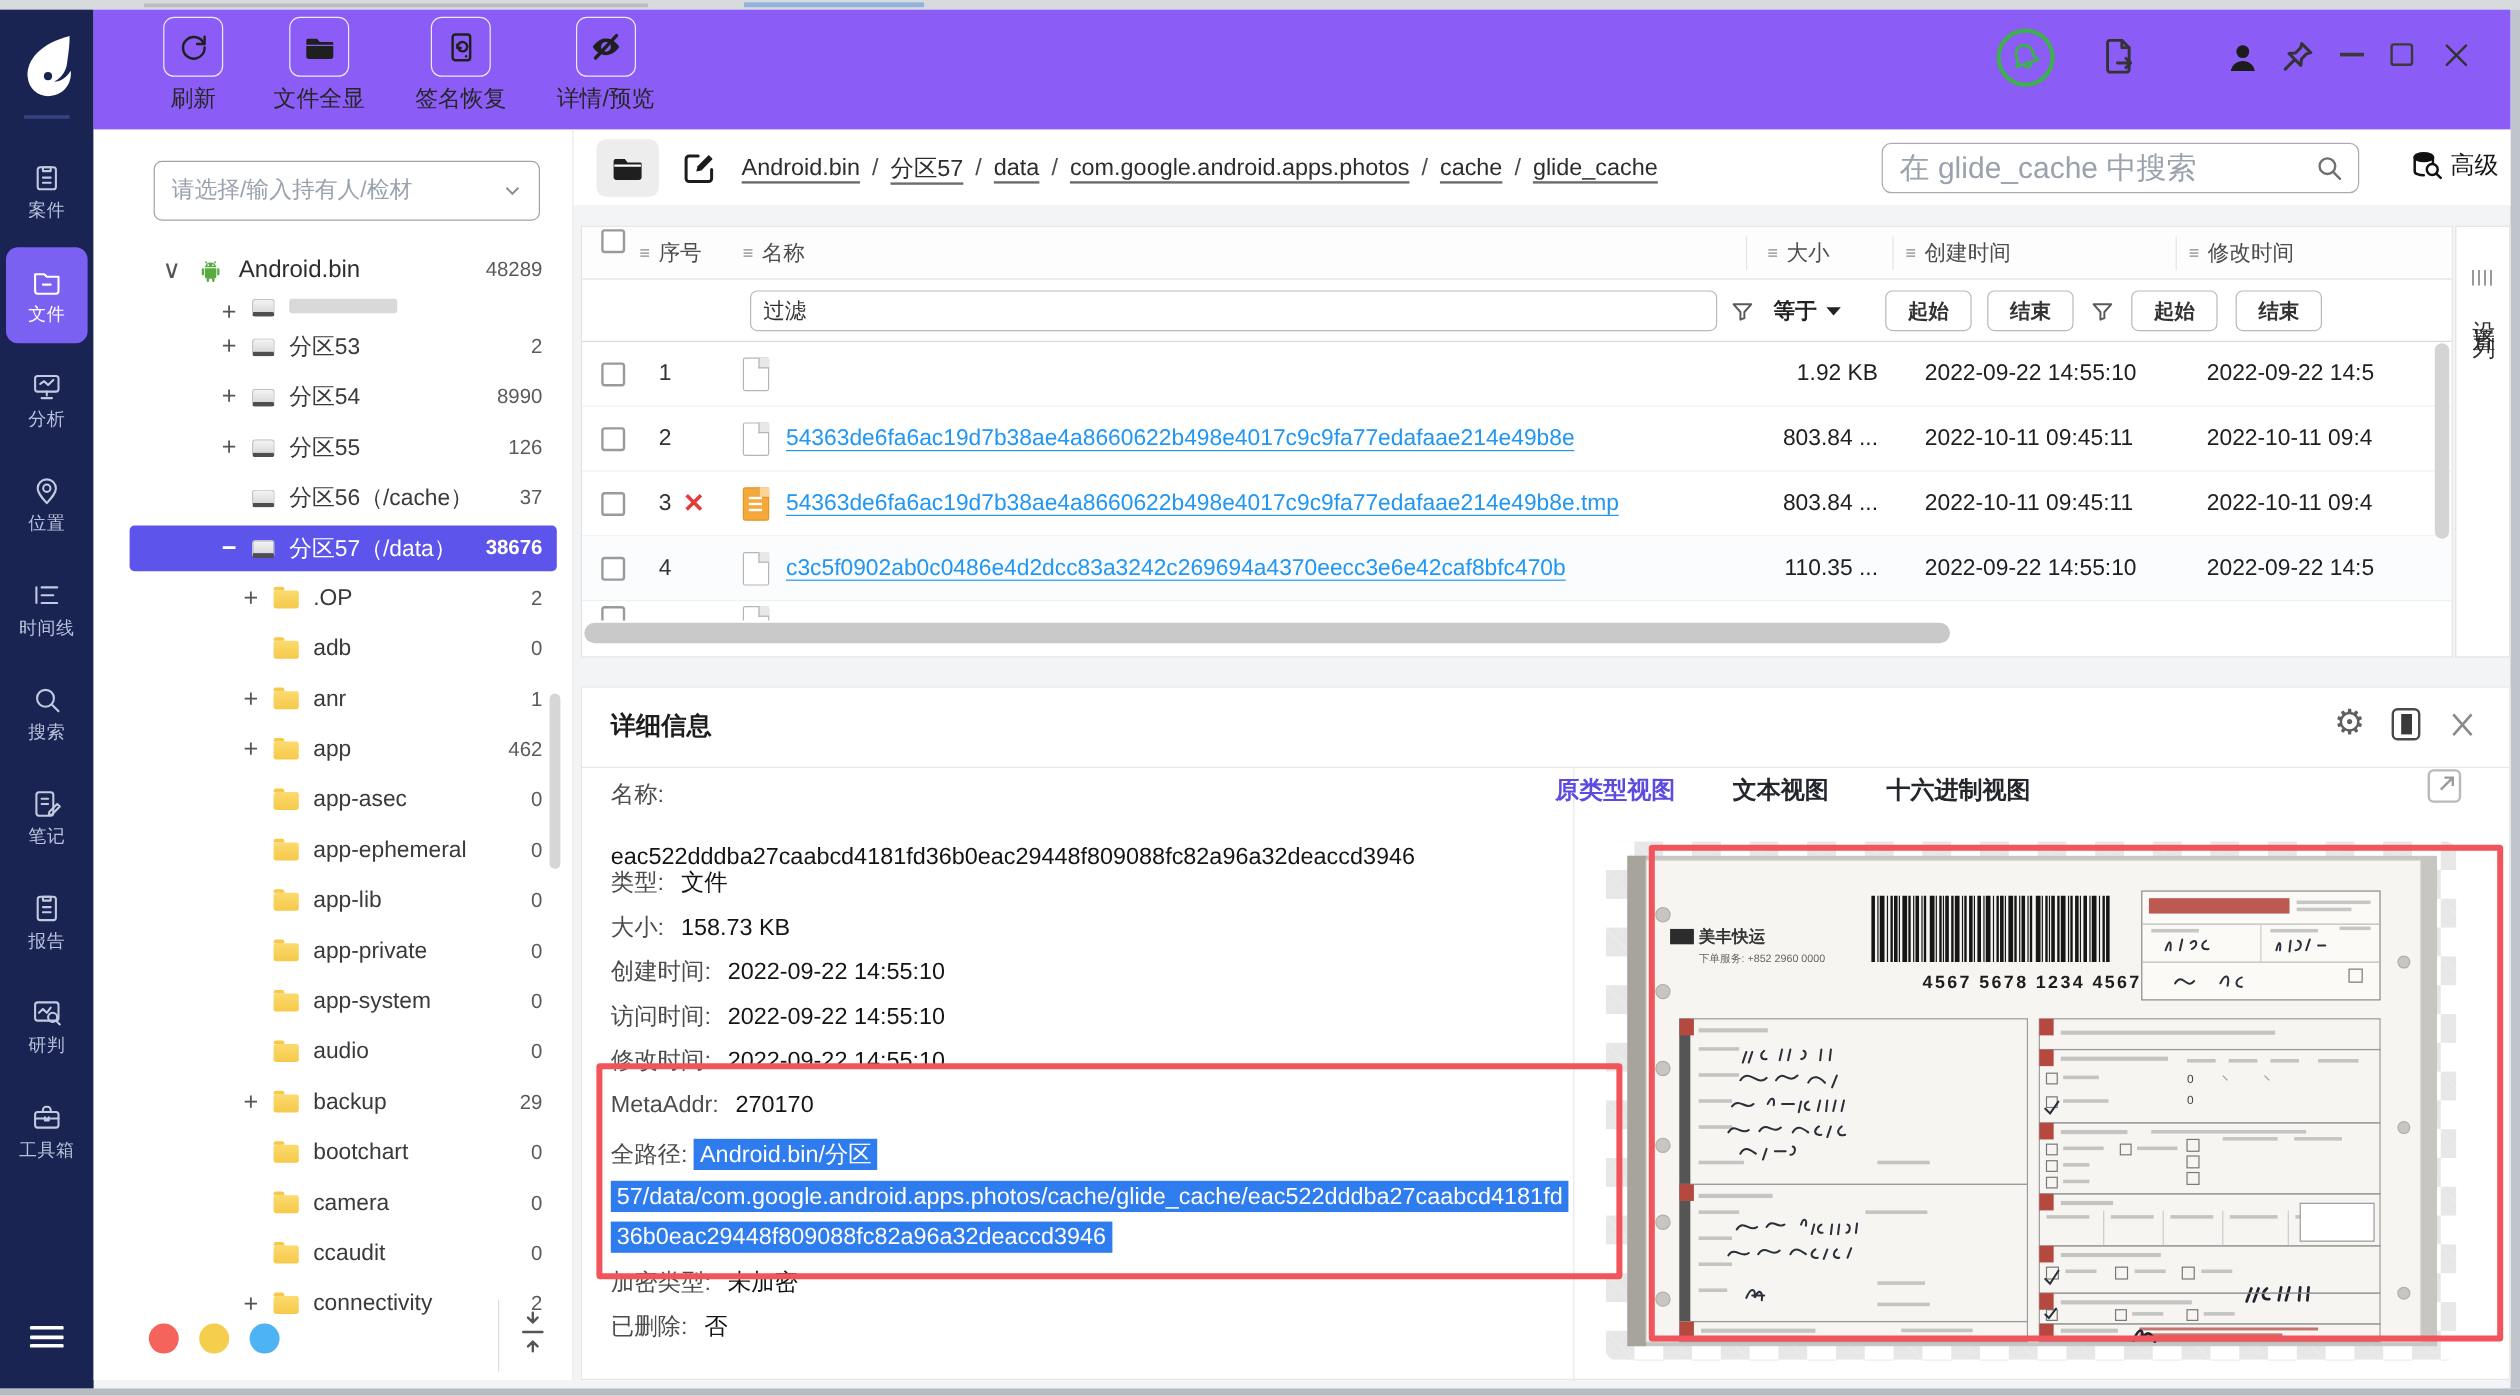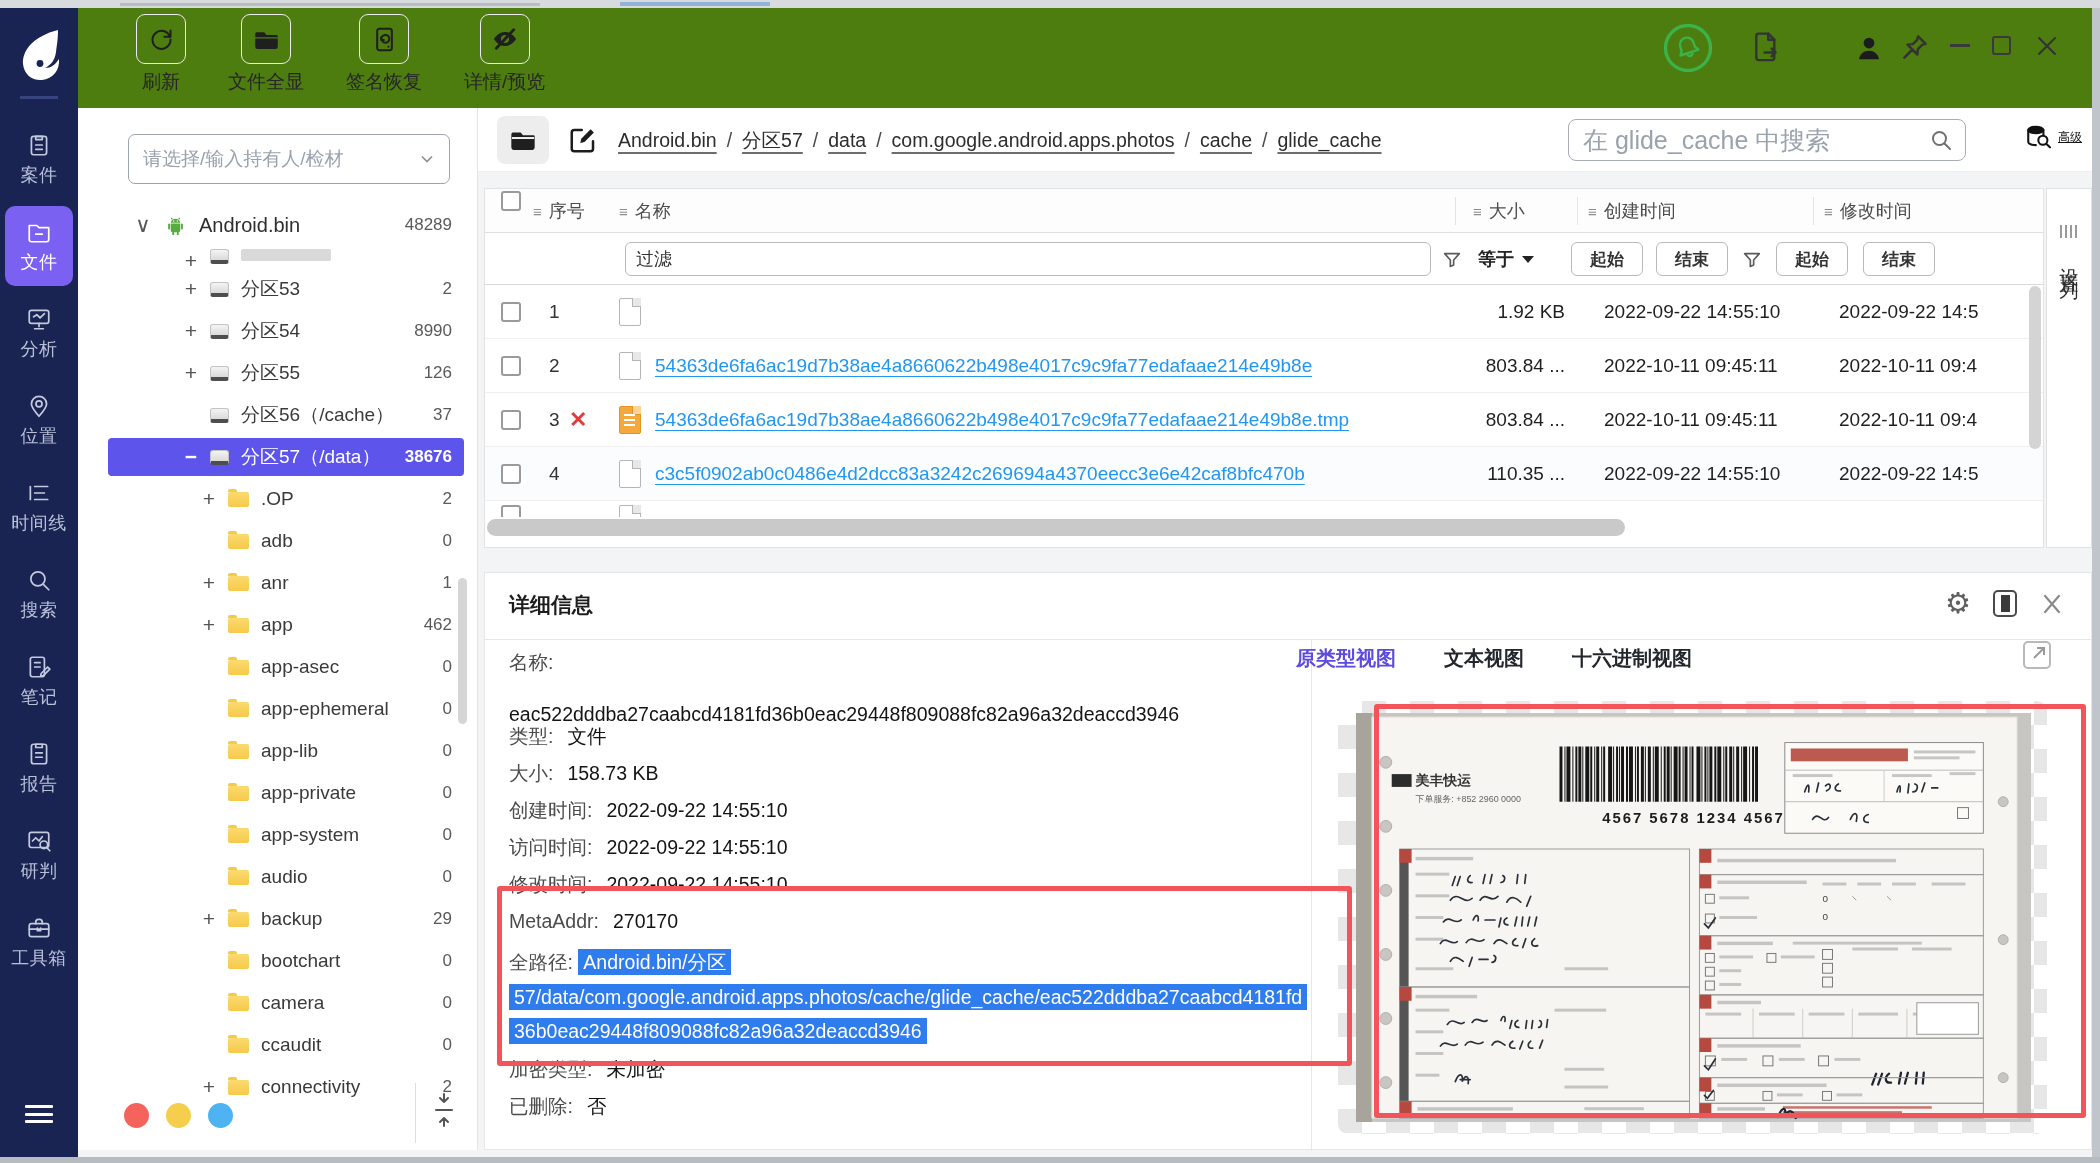--- a/index.html
+++ b/index.html
@@ -16,31 +16,31 @@
   #bottom-artifact{position:absolute;left:0;top:1157px;width:2100px;height:6px;background:#b7bbc2;}
   #app-bg{position:absolute;left:0;top:8px;width:2092px;height:1149px;background:#f3f4f6;}
 
   
   #rail{position:absolute;left:0;top:8px;width:78px;height:1149px;background:#192452;}
   #rail .logo{position:absolute;left:14px;top:16px;width:52px;height:64px;}
   #rail .logo-line{position:absolute;left:20px;top:88px;width:38px;height:3px;background:#35437f;}
   .nav{position:absolute;left:0;top:108px;width:78px;display:flex;flex-direction:column;}
   .nav-item{height:87px;display:flex;flex-direction:column;align-items:center;justify-content:center;gap:5px;
     color:#b9c1da;cursor:pointer;position:relative;}
-  .nav-item .nlabel{font-size:18px;letter-spacing:.5px;}
+  .nav-item .nlabel{font-size:15px;letter-spacing:.5px;}
   .nav-item.active{color:#fff;}
   .nav-item.active::before{content:"";position:absolute;left:5px;right:5px;top:3px;bottom:4px;background:#7B61F2;border-radius:10px;}
   .nav-item>*{position:relative;z-index:1;}
   .nav-item svg{stroke:#c3cadf;fill:none;stroke-width:1.6;stroke-linecap:round;stroke-linejoin:round;}
   .nav-item.active svg{stroke:#fff;}
   #rail .burger{position:absolute;left:25px;bottom:32px;width:28px;height:20px;cursor:pointer;}
   #rail .burger i{display:block;height:3px;background:#fff;margin-bottom:4.5px;border-radius:1px;}
 
   
-  #topbar{position:absolute;left:78px;top:8px;width:2014px;height:100px;background:#4d7c0f;}
+  #topbar{position:absolute;left:78px;top:8px;width:2014px;height:100px;background:#8b5cf6;}
   .tools{position:absolute;left:58px;top:6px;display:flex;gap:42px;}
   .tool{display:flex;flex-direction:column;align-items:center;cursor:pointer;}
   .tool .ibox{width:50px;height:50px;border:1px solid #ebebeb;border-radius:9px;display:flex;align-items:center;justify-content:center;}
   .tool .tlabel{margin-top:5px;font-size:19px;color:#262626;white-space:nowrap;}
   .tool svg{stroke:#1f1f1f;fill:none;stroke-width:1.8;stroke-linecap:round;stroke-linejoin:round;}
   .winctl svg{stroke:#333;fill:none;stroke-width:2;stroke-linecap:round;stroke-linejoin:round;}
 
   
   #tree{position:absolute;left:78px;top:108px;width:400px;height:1042px;background:#fff;border-right:1px solid #e4e4e4;}
   .tsel{position:absolute;left:50px;top:26px;width:322px;height:50px;border:1px solid #9fa4ab;border-radius:7px;
@@ -75,21 +75,21 @@
   .folderbtn{position:absolute;left:19px;top:8px;width:52px;height:48px;background:#ededed;border-radius:8px;
     display:flex;align-items:center;justify-content:center;cursor:pointer;}
   .editbtn{position:absolute;left:90px;top:17px;cursor:pointer;}
   .crumbs{position:absolute;left:140px;top:0;height:64px;display:flex;align-items:center;font-size:19.5px;color:#2d2d2d;white-space:nowrap;}
   .crumb{text-decoration:underline;text-underline-offset:5px;text-decoration-thickness:1.5px;text-decoration-color:#6d6d6d;cursor:pointer;}
   .crumb-sep{margin:0 10px;color:#4a4a4a;}
   .searchbox{position:absolute;right:126px;top:11px;width:398px;height:42px;border:1px solid #a9adb3;border-radius:8px;
     display:flex;align-items:center;padding:0 12px;background:#fff;}
   .searchbox input{border:none;outline:none;flex:1;font-size:25px;font-family:inherit;color:#333;min-width:0;}
   .searchbox input::placeholder{color:#9aa2ad;}
-  .advbtn{position:absolute;right:10px;top:16px;display:flex;align-items:center;gap:7px;font-size:12px;color:#161616;cursor:pointer;font-weight:500;text-decoration:underline;}
+  .advbtn{position:absolute;right:10px;top:16px;display:flex;align-items:center;gap:7px;font-size:20px;color:#161616;cursor:pointer;font-weight:500;}
 
   
   #tablecard{position:absolute;left:484px;top:188px;width:1560px;height:360px;background:#fff;border:1px solid #e3e3e3;overflow:hidden;}
   .thead{position:relative;height:44px;border-bottom:1px solid #e0e0e0;background:#fdfdfd;font-size:18px;color:#4c4c4c;}
   .thead .hc{position:absolute;top:0;height:44px;display:flex;align-items:center;gap:7px;}
   .eq3{color:#8d8d8d;font-size:15px;}
   .hdiv{position:absolute;top:8px;width:1px;height:28px;background:#e4e4e4;}
   .tfilter{position:relative;height:52px;border-bottom:1px solid #d9d9d9;}
   .finput{position:absolute;left:140px;top:9px;width:806px;height:34px;border:1px solid #b9b9b9;border-radius:6px;
     font-size:18px;color:#333;padding:0 10px;font-family:inherit;outline:none;}

